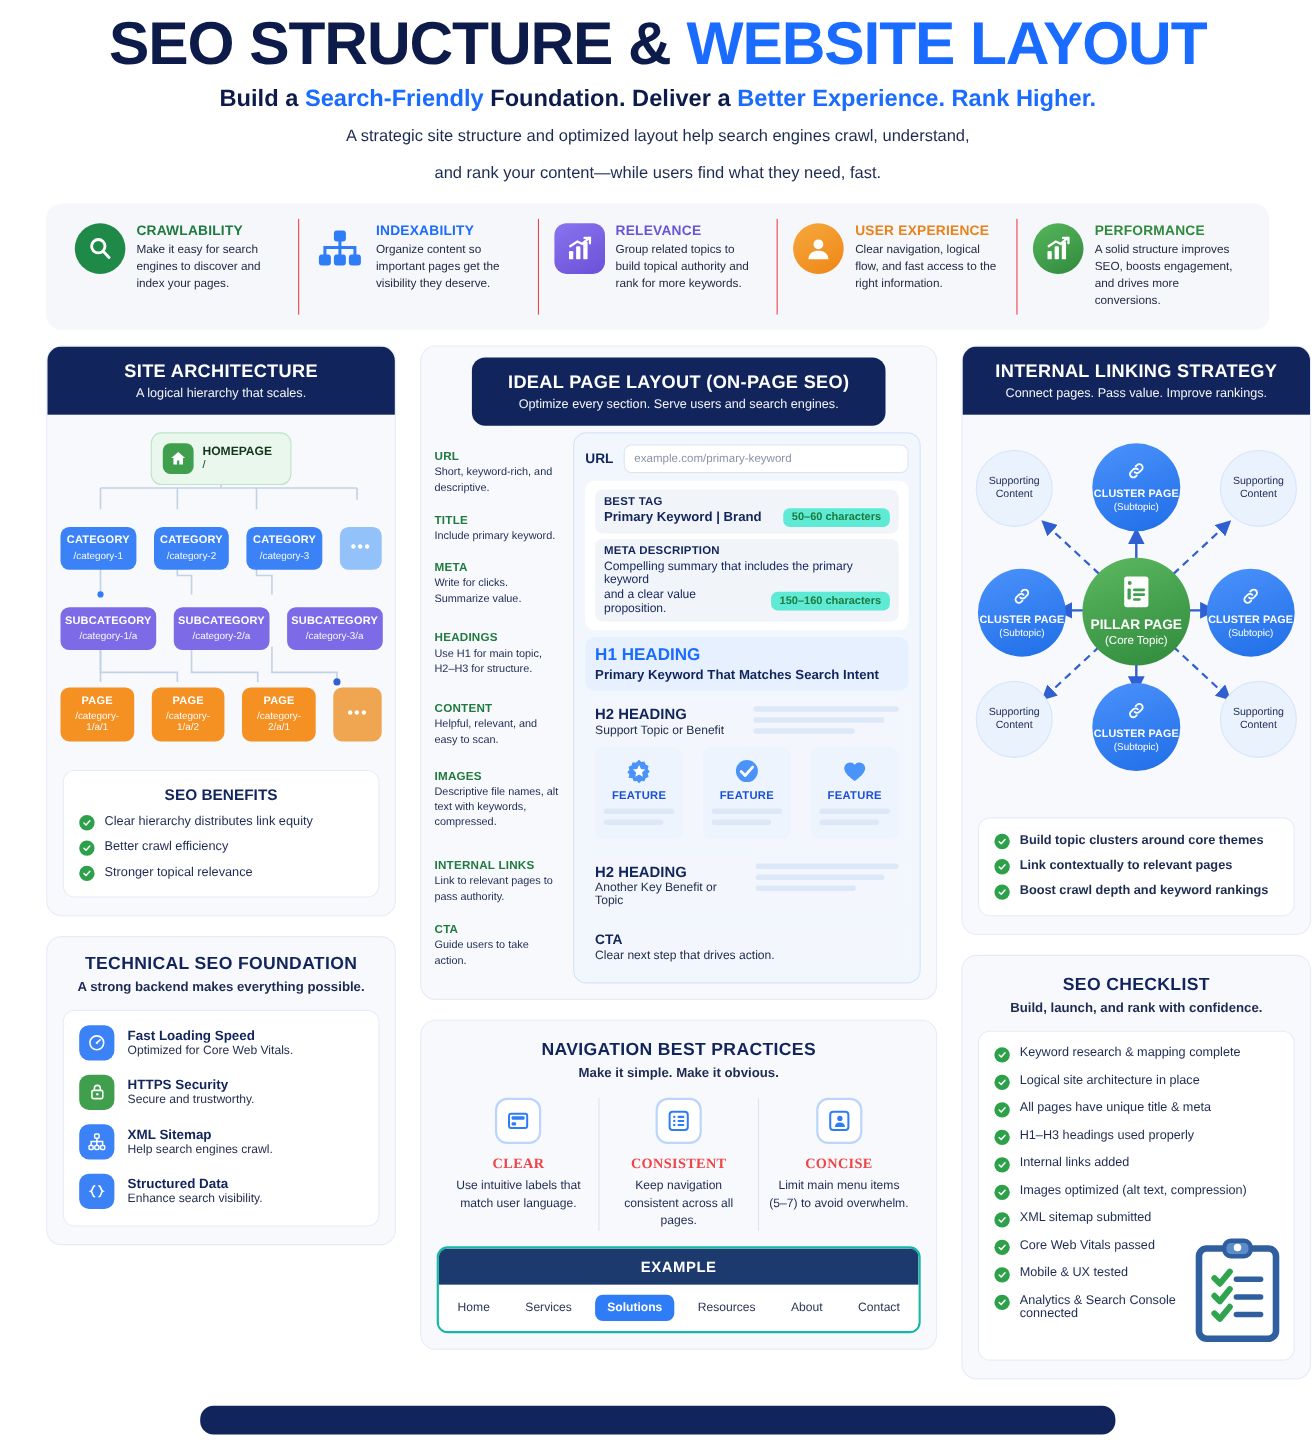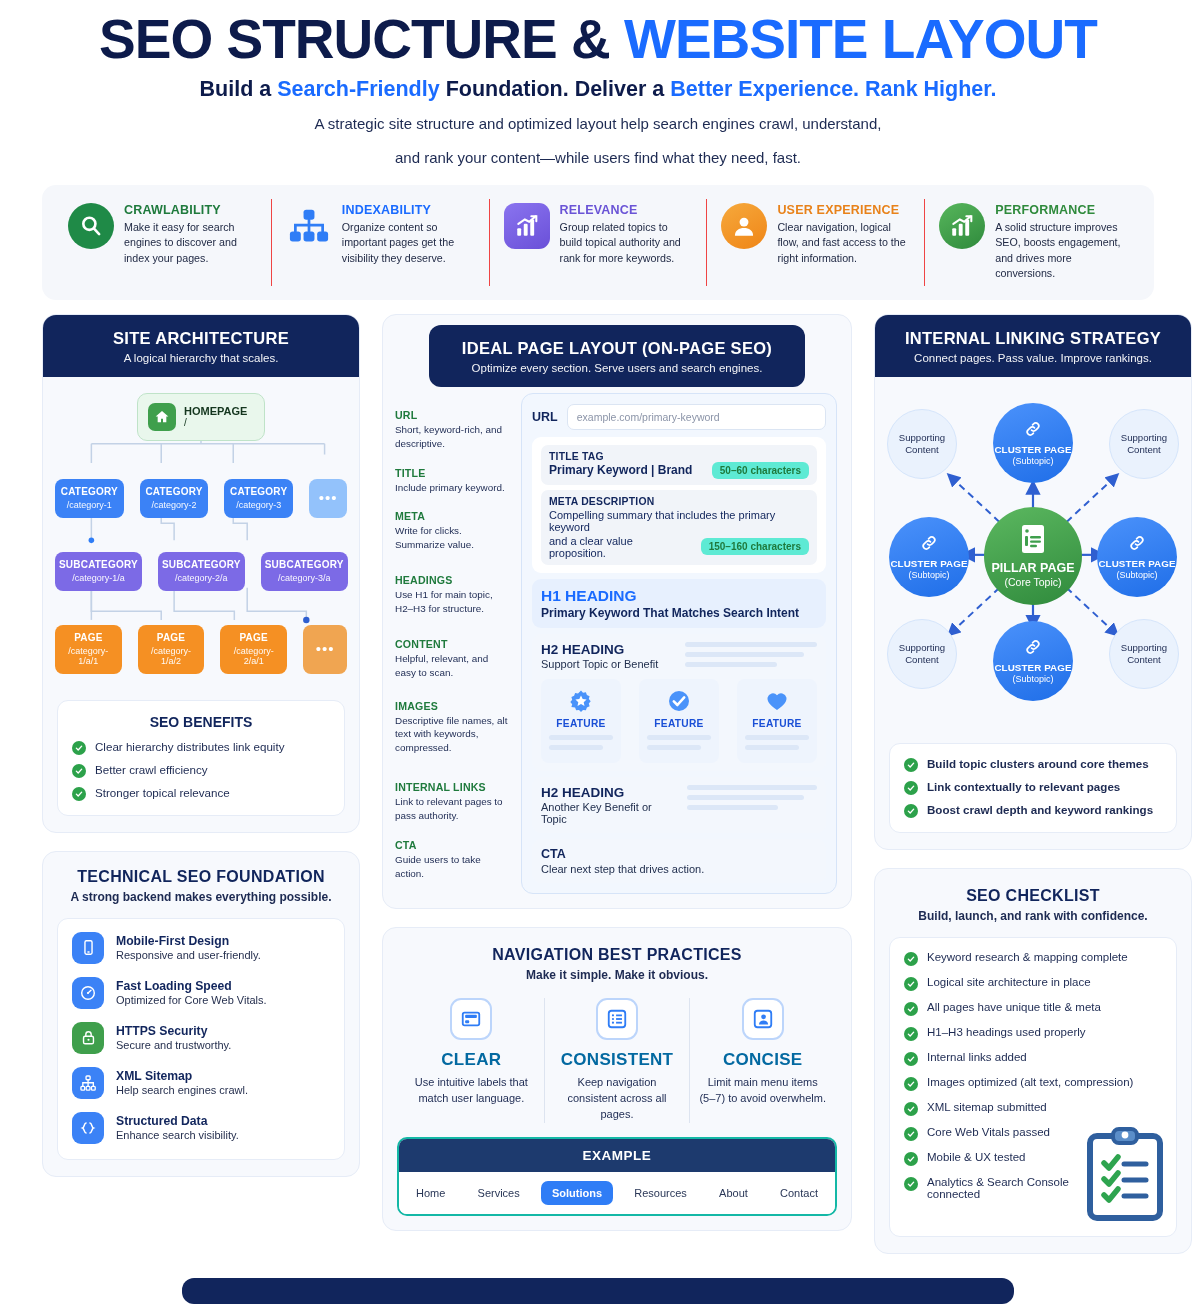--- a/index.html
+++ b/index.html
@@ -168,21 +168,21 @@
   .feat .fl { font-size: 10.2px; font-weight: 700; color: #1a4fd6; letter-spacing: .3px; }
   .ctattl { font-size: 12.5px; font-weight: 700; color: #11255c; }
   .ctatxt { font-size: 11px; color: #22304f; margin-top: 2px; }
 
   
   .nav3 { display: flex; padding: 10px 16px 4px; }
   .nav3 .n { flex: 1; text-align: center; padding: 0 8px; border-right: 1px solid #dde4f0; }
   .nav3 .n:last-child { border-right: none; }
   .nav3 .ni { width: 42px; height: 42px; margin: 0 auto 10px; border: 2px solid #bcd5fb;
     border-radius: 11px; background: #fff; display: flex; align-items: center; justify-content: center; }
-  .nav3 .nt { font-size: 17px; font-weight: 700; color: #0369a1; letter-spacing: .3px; }
+  .nav3 .nt { font-size: 13px; font-weight: 700; color: #ef4444; letter-spacing: .3px; font-family: Liberation Serif, serif; }
   .nav3 .nd { font-size: 11px; color: #1d2a52; line-height: 1.45; margin-top: 5px; }
   .exbox { margin: 10px 14px 14px; border-radius: 10px; overflow: hidden; border: 2px solid #14b8a6; }
   .exhd { background: #1d3a6e; color: #fff; text-align: center; font-size: 13.5px; font-weight: 700; padding: 9px; letter-spacing: .5px; }
   .exnav { background: #fff; display: flex; justify-content: space-between; align-items: center; gap: 6px; padding: 9px 6px; }
   .exnav span { font-size: 11px; color: #2a3757; padding: 6px 11px; border-radius: 7px; }
   .exnav span.active { background: #2f7df6; color: #fff; font-weight: 600; }
 
   
   .cluster { position: relative; height: 350px; margin: 4px 6px 2px; }
   .circ { position: absolute; border-radius: 50%; display: flex; flex-direction: column;
@@ -428,32 +428,20 @@
         </div>
       </div>
 
       <div class="card">
         <div class="card-hd-plain">
           <h3>TECHNICAL SEO FOUNDATION</h3>
           <p>A strong backend makes everything possible.</p>
         </div>
         <div class="techlist">
 
-          <div class="trow">
-            <div class="ti" style="background:#3b82f6">
-              <svg width="17" height="17" viewBox="0 0 24 24" fill="none" stroke="#fff" stroke-width="2">
-                  <rect x="7" y="2.5" width="10" height="19" rx="2"></rect>
-                  <line x1="10.5" y1="18.4" x2="13.5" y2="18.4"></line>
-                </svg>
-            </div>
-            <div>
-                <div class="tt">Mobile-First Design</div>
-                 <div class="ts">Responsive and user-friendly.</div>
-              </div>
-          </div>
 
           <div class="trow">
             <div class="ti" style="background:#3b82f6">
               <svg width="18" height="18" viewBox="0 0 24 24" fill="none" stroke="#fff" stroke-width="1.9">
                   <circle cx="12" cy="12" r="8.4"></circle>
                   <path d="M12 12 L16 8.4" stroke-linecap="round"></path>
                   <circle cx="12" cy="12" r="1.4" fill="#fff" stroke="none"></circle>
                 </svg>
             </div>
             <div>
@@ -556,21 +544,21 @@
           </div>
 
           <div class="mock">
             <div class="urlbar">
               <span class="k">URL</span>
               <div class="f">example.com/primary-keyword</div>
             </div>
 
             <div class="mbox">
               <div class="msub">
-                <div class="mlab">TITLE TAG</div>
+                <div class="mlab">BEST TAG</div>
                 <div class="mrow">
                   <span class="mval">Primary Keyword | Brand</span>
                   <span class="badge">50–60 characters</span>
                 </div>
               </div>
               <div class="msub">
                 <div class="mlab">META DESCRIPTION</div>
                 <div style="font-size:11px;color:#11255c;margin-top:2px">Compelling summary that includes the primary keyword</div>
                 <div class="mrow" style="margin-top:2px">
                   <span style="font-size:11px;color:#11255c">and a clear value proposition.</span>

